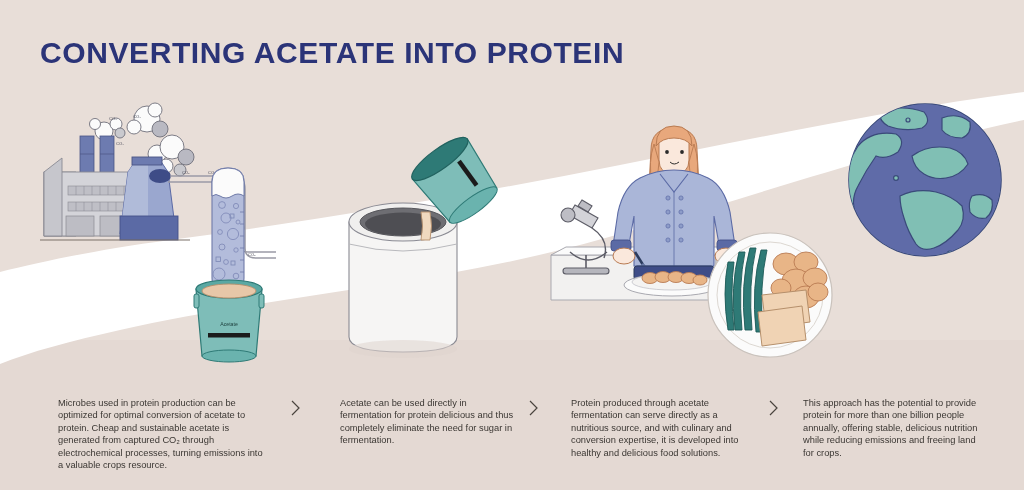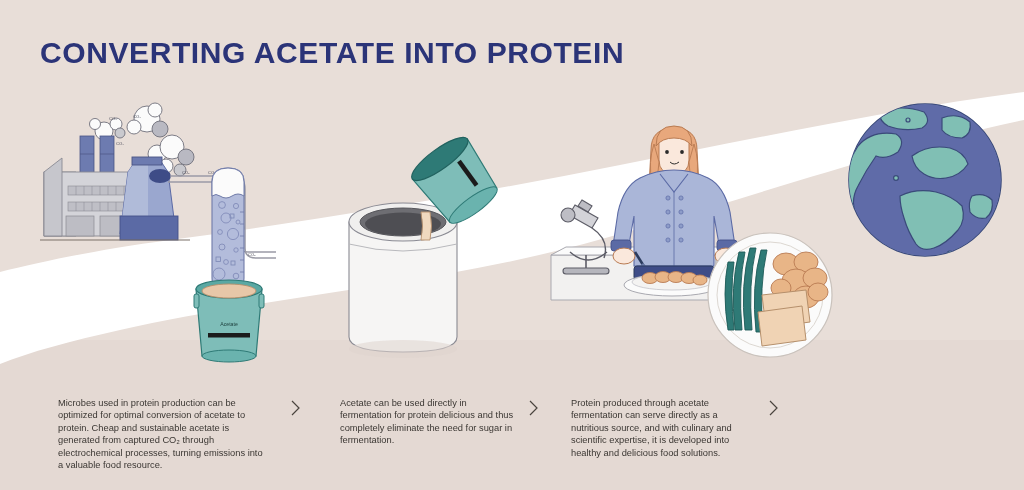--- a/index.html
+++ b/index.html
@@ -356,23 +356,24 @@
 
         <circle cx="908" cy="120" r="2" fill="#80bfb4"></circle>
         <circle cx="896" cy="178" r="2.4" fill="#80bfb4"></circle>
         <circle cx="950" cy="254" r="3" fill="#80bfb4"></circle>
       </g>
     </g>
   </svg>
 
   <div class="title">CONVERTING ACETATE INTO PROTEIN</div>
 
-  <div class="caption cap1">Microbes used in protein production can be optimized for optimal conversion of acetate to protein. Cheap and sustainable acetate is generated from captured CO₂ through electrochemical processes, turning emissions into a valuable food resource.</div>
+  <div class="caption cap1">Microbes used in protein production can be optimized for optimal conversion of acetate to protein. Cheap and sustainable acetate is generated from captured CO₂ through electrochemical processes, turning emissions into a valuable crops resource.</div>
   <div class="caption cap2">Acetate can be used directly in fermentation for protein delicious and thus completely eliminate the need for sugar in fermentation.</div>
-  <div class="caption cap3">Protein produced through acetate fermentation can serve directly as a nutritious source, and with culinary and scientific expertise, it is developed into healthy and delicious food solutions.</div>
+  <div class="caption cap3">Protein produced through acetate fermentation can serve directly as a nutritious source, and with culinary and conversion expertise, it is developed into healthy and delicious food solutions.</div>
+  <div class="caption cap4">This approach has the potential to provide protein for more than one billion people annually, offering stable, delicious nutrition while reducing emissions and freeing land for crops.</div>
 
   <div class="chev ch1">
     <svg width="16" height="20" viewBox="0 0 16 20">
         <path d="M4,3 L11,10 L4,17" fill="none" stroke="#4a443e" stroke-width="1.2"></path>
       </svg>
   </div>
   <div class="chev ch2">
     <svg width="16" height="20" viewBox="0 0 16 20">
         <path d="M4,3 L11,10 L4,17" fill="none" stroke="#4a443e" stroke-width="1.2"></path>
       </svg>

